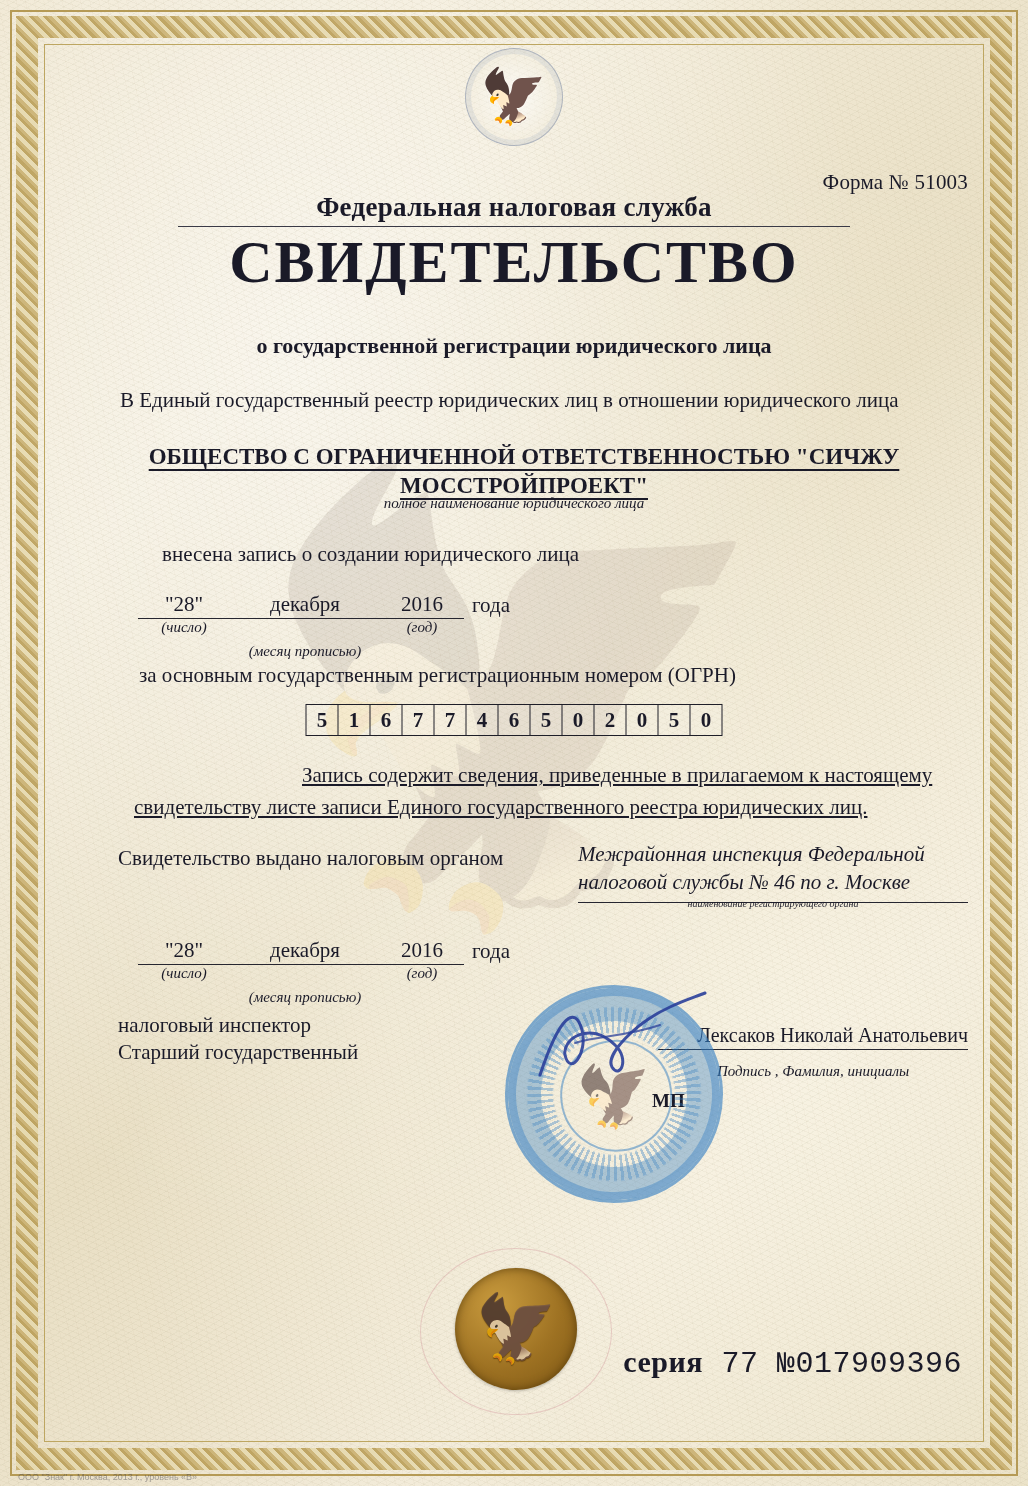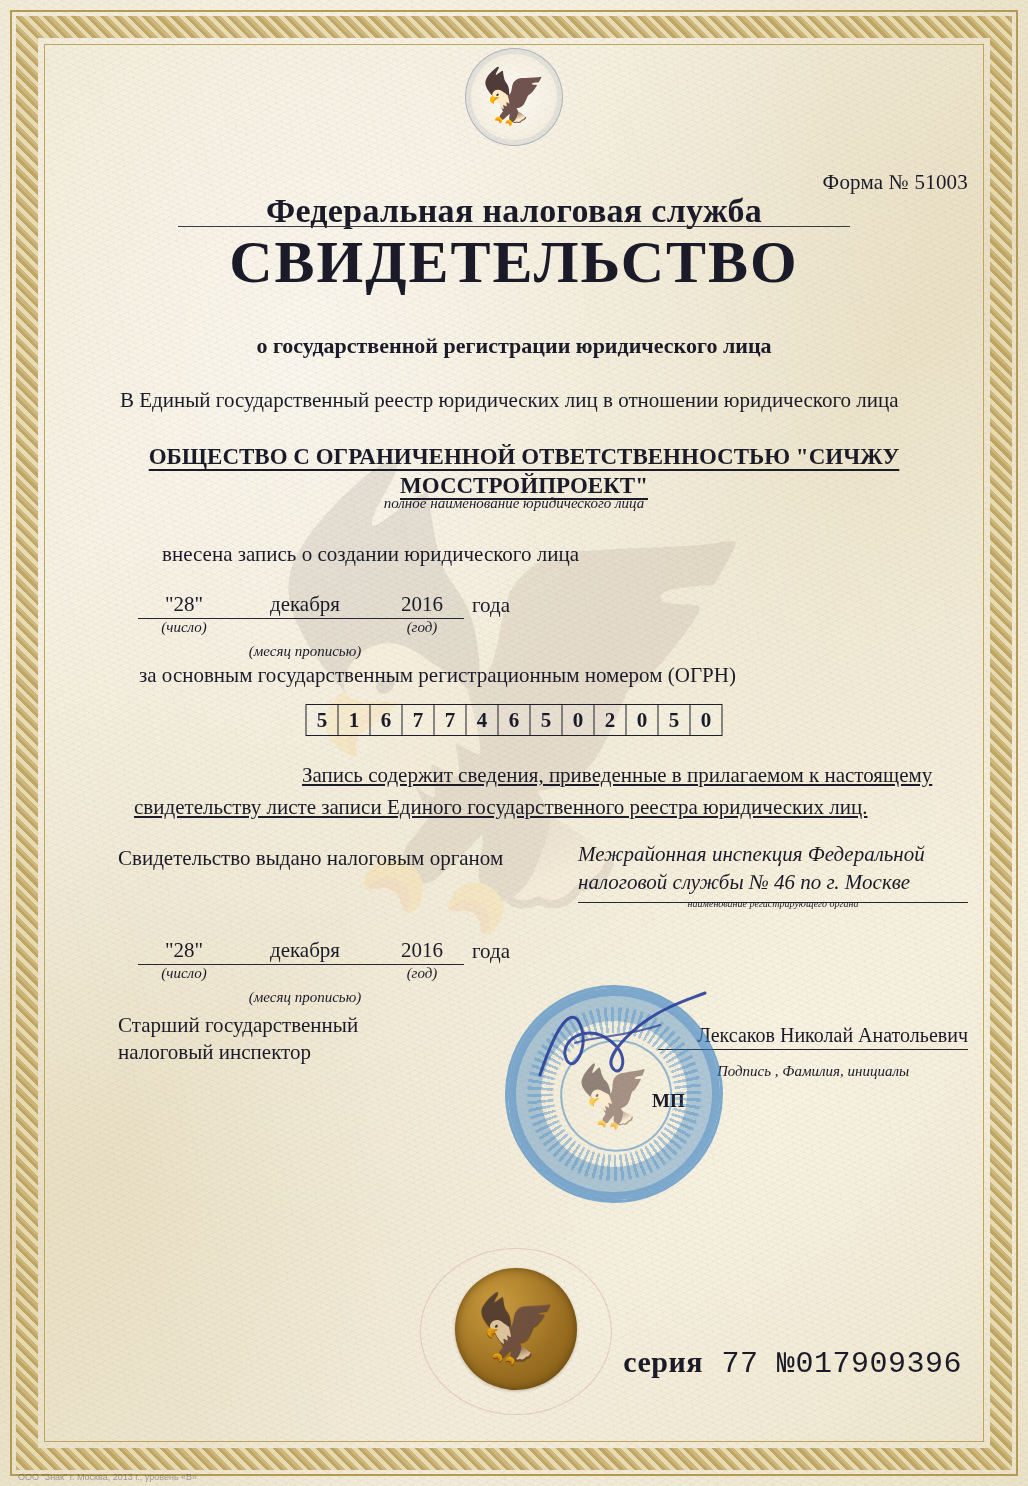--- a/index.html
+++ b/index.html
@@ -113,21 +113,21 @@
     font-size: 21px;
     letter-spacing: 0.2px;
     white-space: nowrap;
   }
 
   .fns-title {
     position: absolute;
     left: 0; right: 0;
     top: 192px;
     text-align: center;
-    font-size: 34px;
+    font-size: 27px;
     font-weight: bold;
     letter-spacing: 0.3px;
   }
   .rule-under-fns {
     position: absolute;
     left: 178px;
     right: 178px;
     top: 226px;
     border-bottom: 1px solid #3a3a46;
   }
@@ -507,22 +507,22 @@
         <div class="year-word">года</div>
       </div>
       <div class="caps-row">
         <div class="dfcap day">(число)</div>
         <div class="dfcap month">(месяц прописью)</div>
         <div class="dfcap year">(год)</div>
       </div>
     </div>
 
     <div class="inspector">
+      <div>налоговый инспектор</div>
       <div>Старший государственный</div>
-      <div>налоговый инспектор</div>
     </div>
 
     <div class="signer-name">Лексаков Николай Анатольевич</div>
     <div class="signer-caption">Подпись , Фамилия, инициалы</div>
     <div class="mp">МП</div>
 
     <div class="stamp">
       <div class="ring-letters"></div>
       <div class="inner-circle">
           <span>🦅</span>

